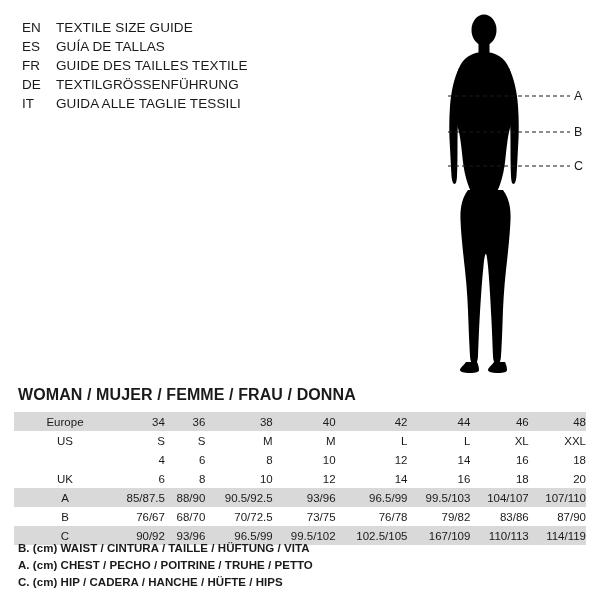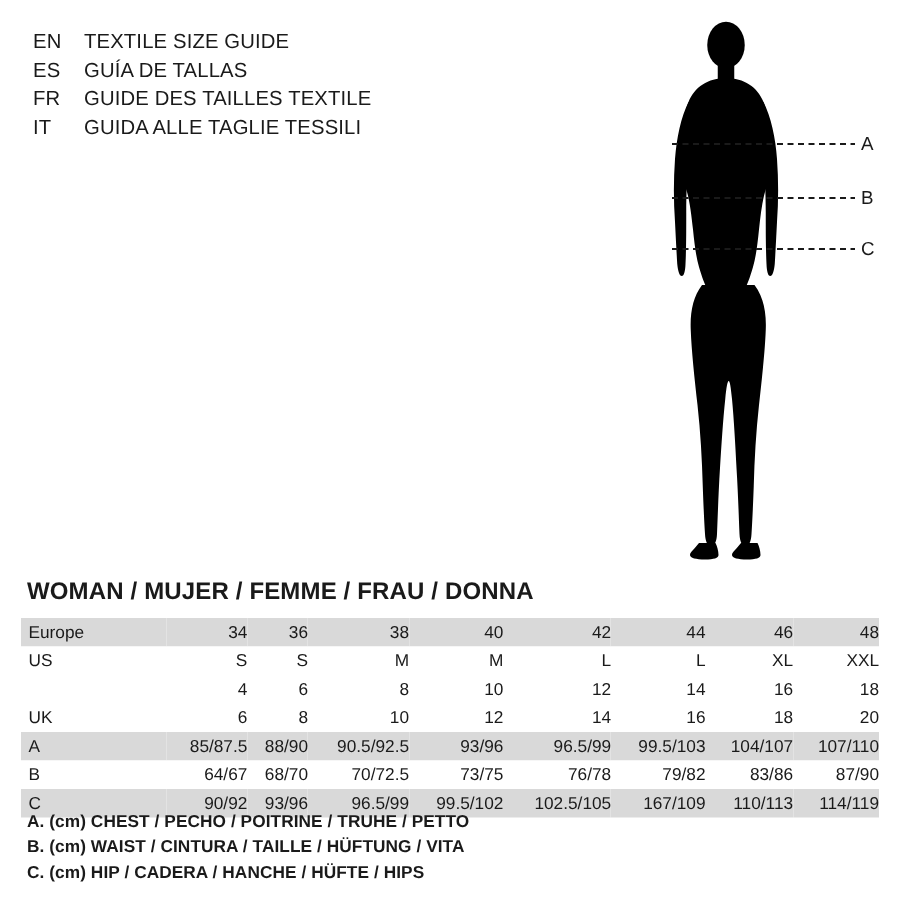--- a/index.html
+++ b/index.html
@@ -92,21 +92,21 @@
   tr.head-row td {
     color: #ffffff;
     font-size: 11.5px;
     padding-left: 5px;
     letter-spacing: 0.1px;
   }
   tr.shade td { background: #d9d9d9; }
   tr.plain td { background: #ffffff; }
   .col-label {
     padding-left: 5px !important;
-    text-align: left;
+    text-align: center;
     width: 92px;
   }
   .cell { text-align: right; }
 
   
   .notes {
     position: absolute;
     top: 540px;
     left: 18px;
     width: 560px;
@@ -127,20 +127,24 @@
     <span class="lang-code">EN</span>
     <span class="lang-text">TEXTILE SIZE GUIDE</span>
   </div>
   <div class="lang-row">
     <span class="lang-code">ES</span>
     <span class="lang-text">GUÍA DE TALLAS</span>
   </div>
   <div class="lang-row">
     <span class="lang-code">FR</span>
     <span class="lang-text">GUIDE DES TAILLES TEXTILE</span>
+  </div>
+  <div class="lang-row">
+    <span class="lang-code">DE</span>
+    <span class="lang-text">TEXTILGRÖSSENFÜHRUNG</span>
   </div>
   <div class="lang-row">
     <span class="lang-code">IT</span>
     <span class="lang-text">GUIDA ALLE TAGLIE TESSILI</span>
   </div>
 </div>
 
 <div class="figure-wrap">
   <svg width="190" height="370" viewBox="0 0 190 370">
 
@@ -278,21 +282,21 @@
         <td class="cell">90.5/92.5</td>
         <td class="cell">93/96</td>
         <td class="cell">96.5/99</td>
         <td class="cell">99.5/103</td>
         <td class="cell">104/107</td>
         <td class="cell">107/110</td>
       </tr>
 
       <tr class="plain">
         <td class="col-label">B</td>
-        <td class="cell">64/67</td>
+        <td class="cell">76/67</td>
         <td class="cell">68/70</td>
         <td class="cell">70/72.5</td>
         <td class="cell">73/75</td>
         <td class="cell">76/78</td>
         <td class="cell">79/82</td>
         <td class="cell">83/86</td>
         <td class="cell">87/90</td>
       </tr>
 
       <tr class="shade">
@@ -304,16 +308,16 @@
         <td class="cell">102.5/105</td>
         <td class="cell">167/109</td>
         <td class="cell">110/113</td>
         <td class="cell">114/119</td>
       </tr>
     </tbody>
   </table>
 </div>
 
 <div class="notes">
+  <div class="note-row">B. (cm) WAIST / CINTURA / TAILLE / HÜFTUNG / VITA</div>
   <div class="note-row">A. (cm) CHEST / PECHO / POITRINE / TRUHE / PETTO</div>
-  <div class="note-row">B. (cm) WAIST / CINTURA / TAILLE / HÜFTUNG / VITA</div>
   <div class="note-row">C. (cm) HIP / CADERA / HANCHE / HÜFTE / HIPS</div>
 </div>
 
 </body></html>

